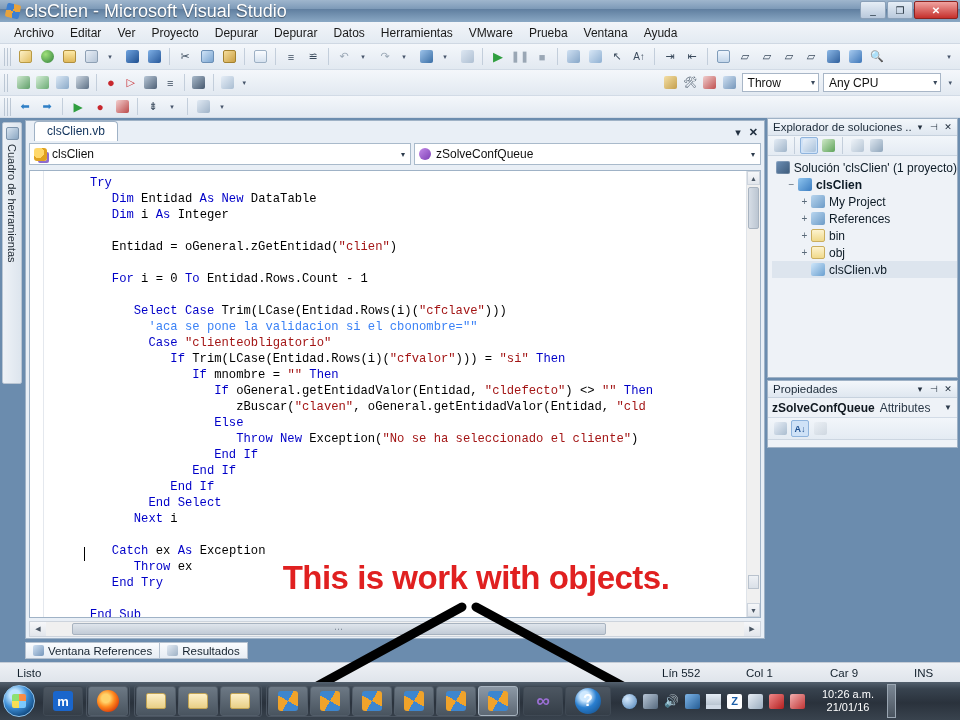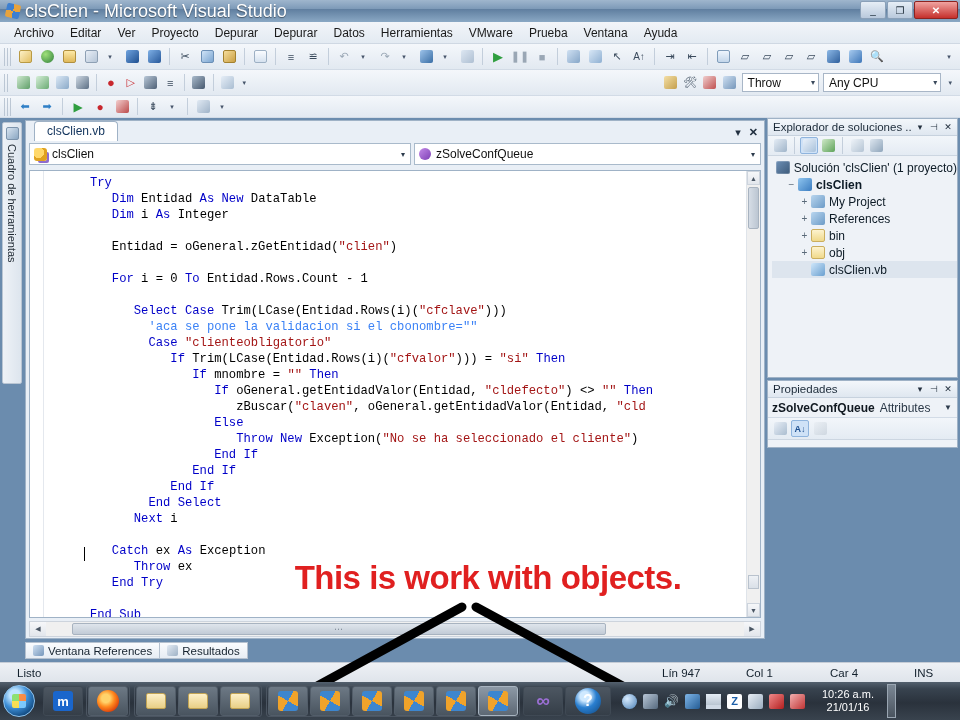--- a/index.html
+++ b/index.html
@@ -228,21 +228,21 @@
     background:linear-gradient(180deg,#eef1f5,#dfe4eb);
     border-top:1px solid #c5ccd6;
     display:flex; align-items:center; font-size:11.5px; color:#13202c;
   }
   .st-ready { padding-left:17px; flex:1; }
   .st-cell { width:84px; }
   .st-ins { width:46px; }
 
   
   .annot {
-    position:absolute; left:248px; top:559px; width:480px;
+    position:absolute; left:236px; top:559px; width:480px;
     text-align:center; color:#e02020; font-size:33px; font-weight:bold;
     letter-spacing:-0.5px; white-space:nowrap;
   }
   .arrows { position:absolute; left:0; top:560px; width:960px; height:140px; pointer-events:none; }
 
   
   .taskbar {
     position:absolute; left:0; top:682px; width:960px; height:38px;
     background:linear-gradient(180deg,#53606e 0%, #38434f 18%, #2a323c 55%, #39434e 100%);
     display:flex; align-items:center;
@@ -611,23 +611,23 @@
       <span>Ventana References</span>
     </div>
     <div class="btab">
       <span class="sq" style="width:11px;height:11px;background:linear-gradient(135deg,#e3ebf4,#9fb2c6)"></span>
       <span>Resultados</span>
     </div>
   </div>
 
   <div class="statusbar">
     <span class="st-ready">Listo</span>
-    <span class="st-cell">Lín 947</span>
+    <span class="st-cell">Lín 552</span>
     <span class="st-cell">Col 1</span>
-    <span class="st-cell">Car 4</span>
+    <span class="st-cell">Car 9</span>
     <span class="st-ins">INS</span>
   </div>
 
   <div class="annot">This is work with objects.</div>
   <svg class="arrows" viewBox="0 0 960 140">
     <path d="M462 47 L310 130" stroke="#000" stroke-width="9" fill="none" stroke-linecap="round"></path>
     <path d="M476 47 L630 130" stroke="#000" stroke-width="9" fill="none" stroke-linecap="round"></path>
   </svg>
 
   <div class="taskbar">

